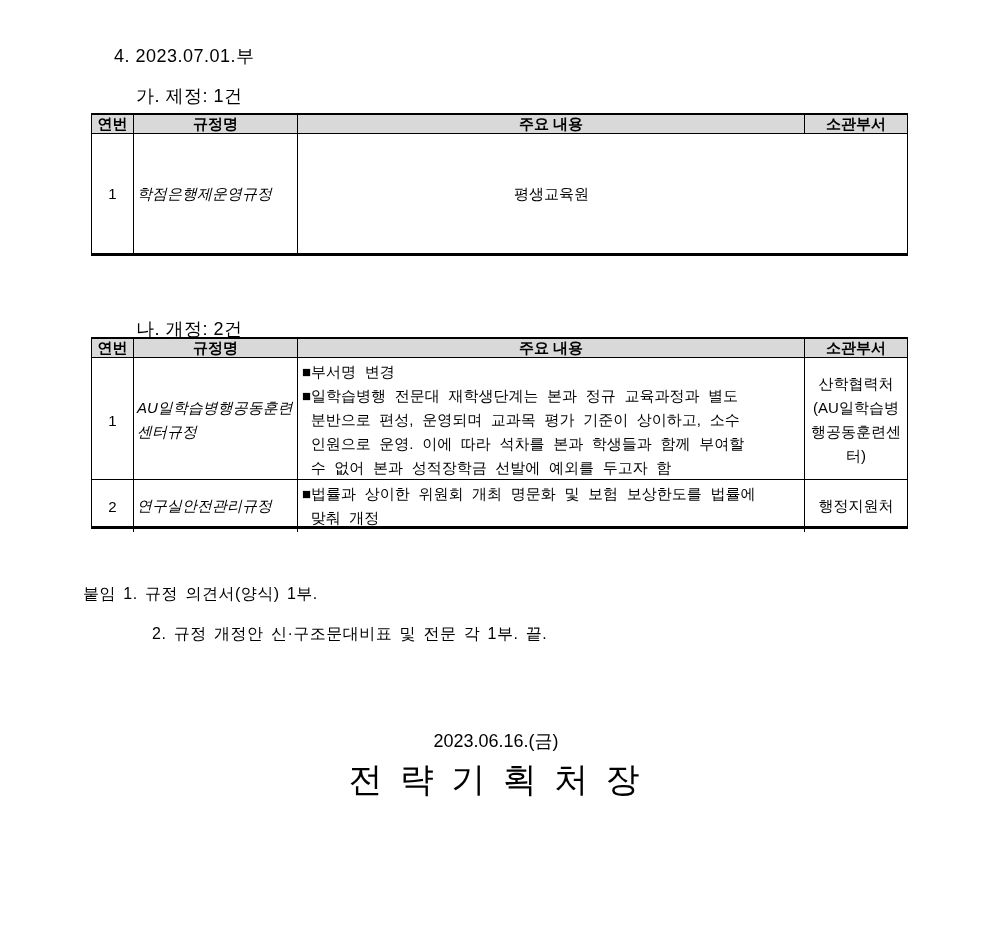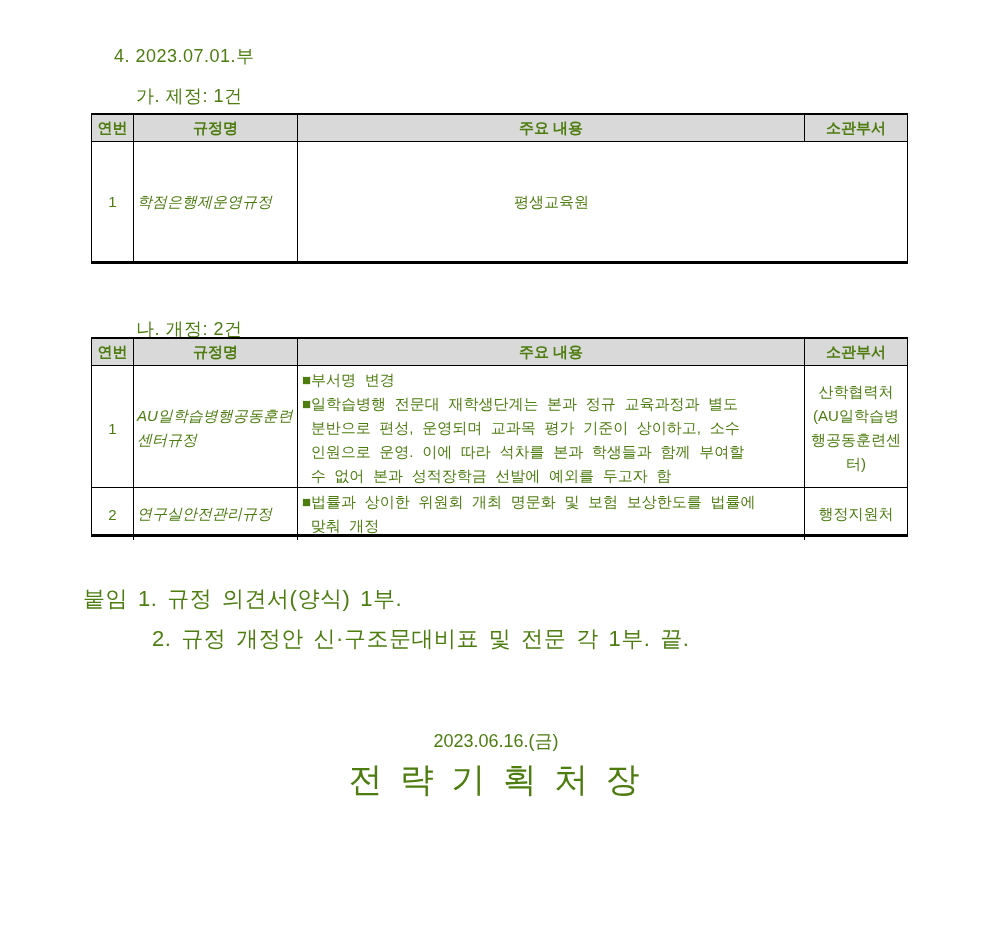--- a/index.html
+++ b/index.html
@@ -1,21 +1,21 @@
 <!DOCTYPE html>
 <html><head>
 <meta charset="utf-8">
 <style>
   html,body{margin:0;padding:0;background:#fff;}
   #page{
     position:relative;
     width:992px;height:945px;
     background:#ffffff;
     font-family:"Liberation Sans","DejaVu Sans",sans-serif;
-    color:#4d7c0f;
+    color:#000000;
     overflow:hidden;
   }
   .abs{position:absolute;}
   .heading{font-size:18px;letter-spacing:0.5px;}
   
   .regtable{
     position:absolute;
     left:91px;width:817px;
     border-top:2px solid #000;
     border-bottom:3px solid #000;
@@ -27,42 +27,42 @@
   .trow{display:grid;grid-template-columns:42px 164px 1fr 102px;box-sizing:border-box;}
   .trow > div{
     border-right:1px solid #000;
     box-sizing:border-box;
     display:flex;align-items:center;
     min-width:0;
   }
   .trow > div:last-child{border-right:none;}
   .thead{
     background:#d9d9d9;
-    height:27px;
+    height:19px;
     border-bottom:1px solid #000;
     font-weight:bold;
   }
   .thead > div{justify-content:center;}
   .tbody + .tbody{border-top:1px solid #000;}
   .cell-no{justify-content:center;}
   .cell-name{justify-content:flex-start;padding:2px 3px;line-height:24px;word-break:keep-all;overflow-wrap:anywhere;font-style:italic;}
   .cell-content{
     justify-content:flex-start;
     padding:2px 4px;
     line-height:24px;
     white-space:pre-wrap;
     word-spacing:0.3em;
   }
   .cell-dept{justify-content:center;text-align:center;padding:2px 2px;line-height:24px;overflow-wrap:anywhere;}
   
   .r-tall1{height:119px;}
   .r-tall2{height:121px;}
   .r-short{height:47px;}
   
-  .attach{font-size:22px;letter-spacing:0.5px;word-spacing:0.15em;}
+  .attach{font-size:16px;letter-spacing:0.5px;word-spacing:0.15em;}
   .center-line{left:0;width:992px;text-align:center;}
   .doc-date{font-size:18px;margin-top:35px;}
   .signature{
     font-size:34px;
     font-weight:500;
     letter-spacing:4px;
   }
 </style>
 </head>
 <body>

